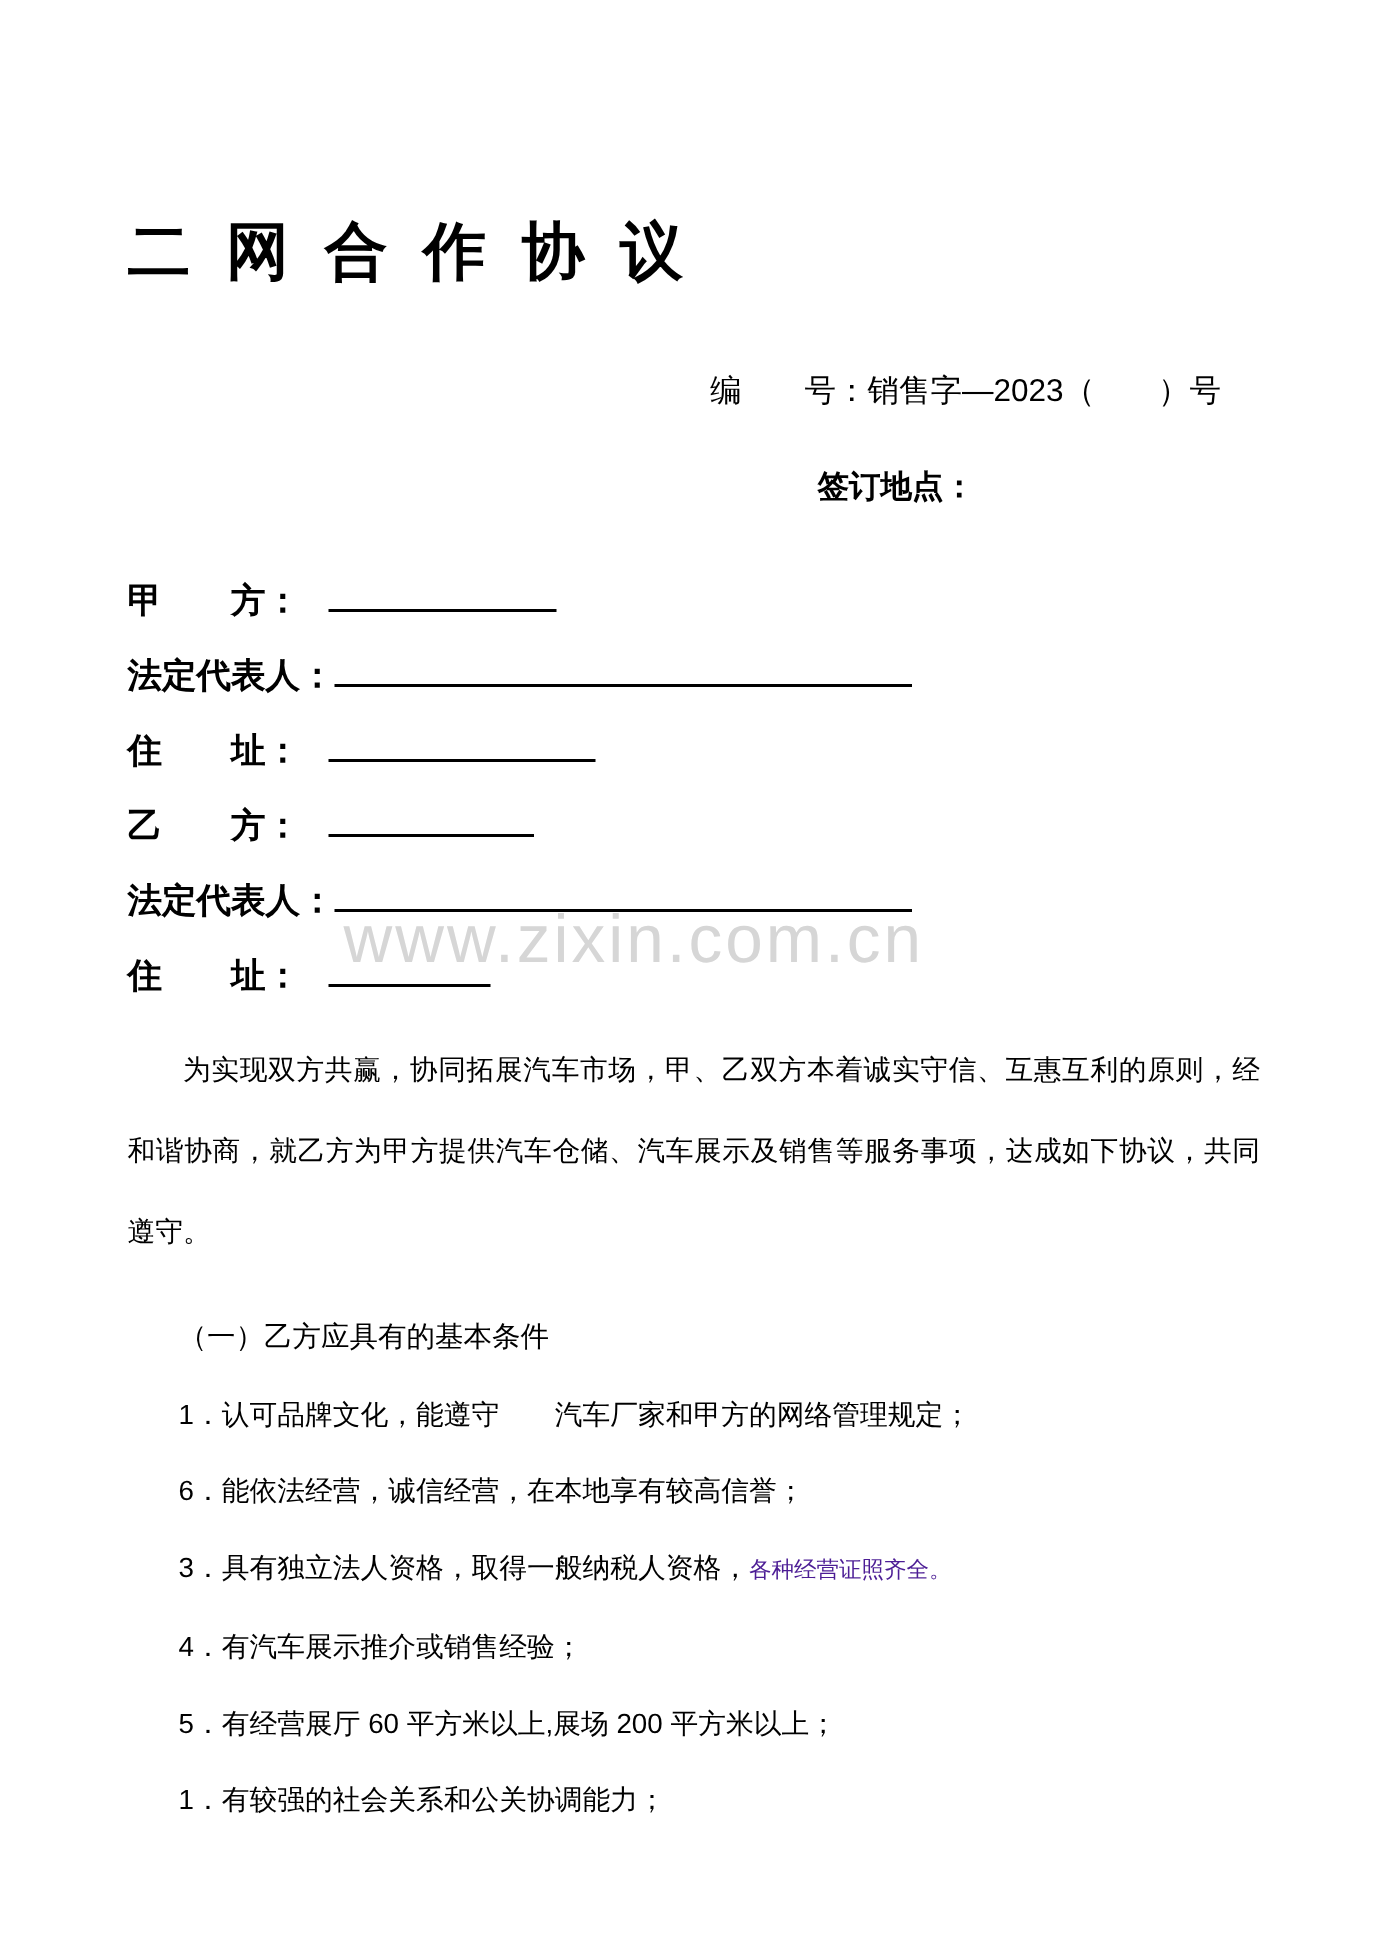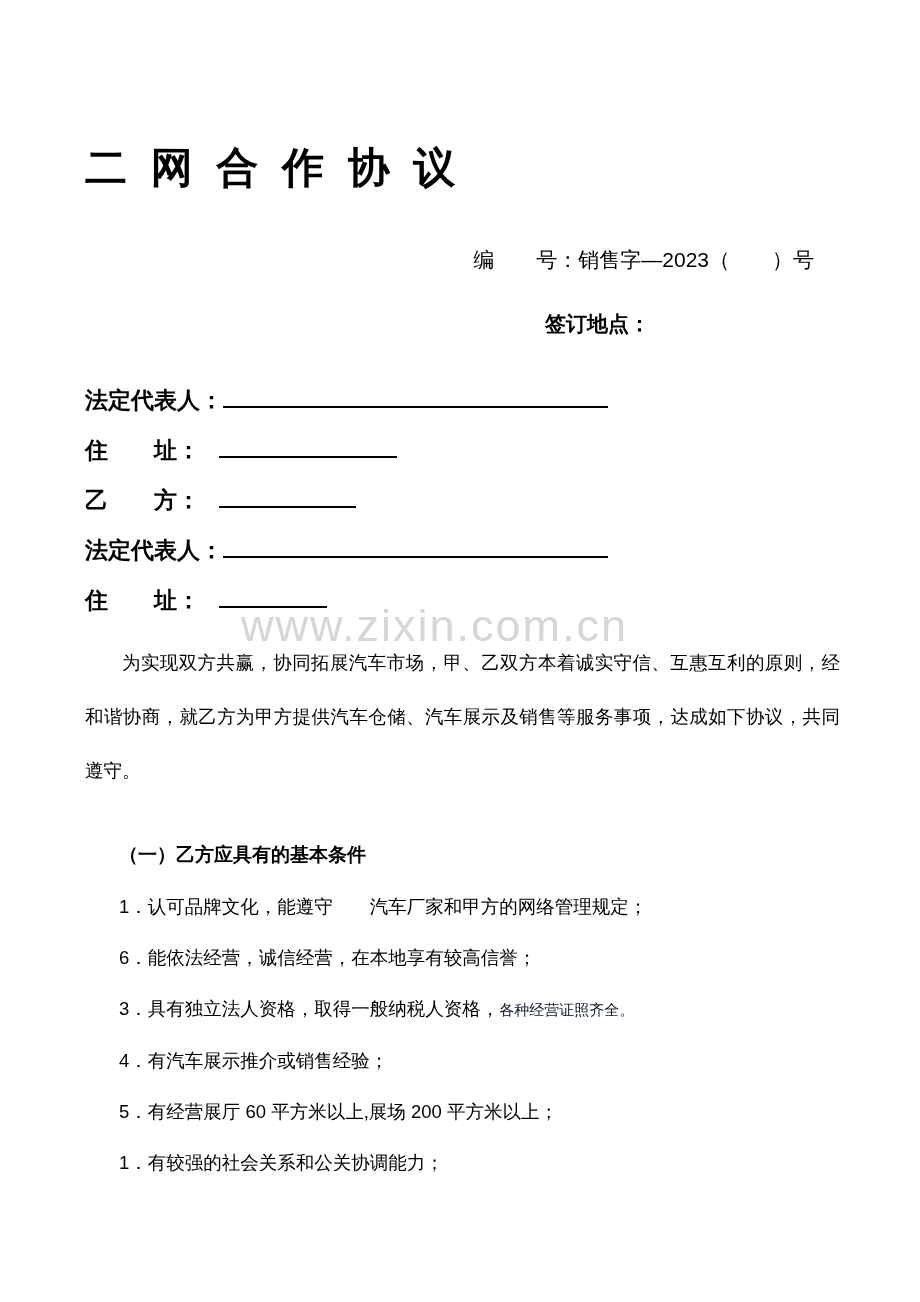--- a/index.html
+++ b/index.html
@@ -10,21 +10,21 @@
     position:relative;
     width:920px;
     height:1302px;
     margin:0 auto;
     background:#ffffff;
     overflow:hidden;
   }
 
   .watermark {
     position:absolute;
-    left:241px;
+    left:229px;
     top:600px;
     z-index:0;
     font-size:45px;
     letter-spacing:2px;
     color:#d6d6d6;
     font-weight:400;
     pointer-events:none;
     white-space:nowrap;
     text-align:right;
   }
@@ -93,53 +93,57 @@
     text-indent:2em;
   }
 
   .article-heading {
     margin:14px 0 0 34px;
     font-size:19px;
     font-weight:700;
   }
 
   .sub-heading {
-    margin:44px 0 0 34px;
+    margin:30px 0 0 34px;
     font-size:19px;
-    font-weight:700;
+    font-weight:400;
   }
 
   .item {
     margin:27px 0 0 34px;
     font-size:18.5px;
     line-height:24px;
   }
 
   .item .note {
     font-size:15px;
-    color:#0f172a;
+    color:#4c1d95;
   }
 </style>
 </head>
 <body>
 
 <div class="page">
 
   <div class="watermark">www.zixin.com.cn</div>
 
   <div class="content">
 
     <h1 class="title">二 网 合 作 协 议</h1>
 
     <p class="doc-number">编　　号：销售字—2023（　　）号</p>
 
     <p class="signing-place">签订地点：</p>
 
     <div class="form">
 
+      <div class="field-row">
+        <span class="field-label">甲　　方：</span>
+        <span class="blank u0"></span>
+      </div>
 
       <div class="field-row">
         <span class="field-label">法定代表人：</span>
         <span class="blank u1"></span>
       </div>
 
       <div class="field-row">
         <span class="field-label">住　　址：</span>
         <span class="blank u2"></span>
       </div>

